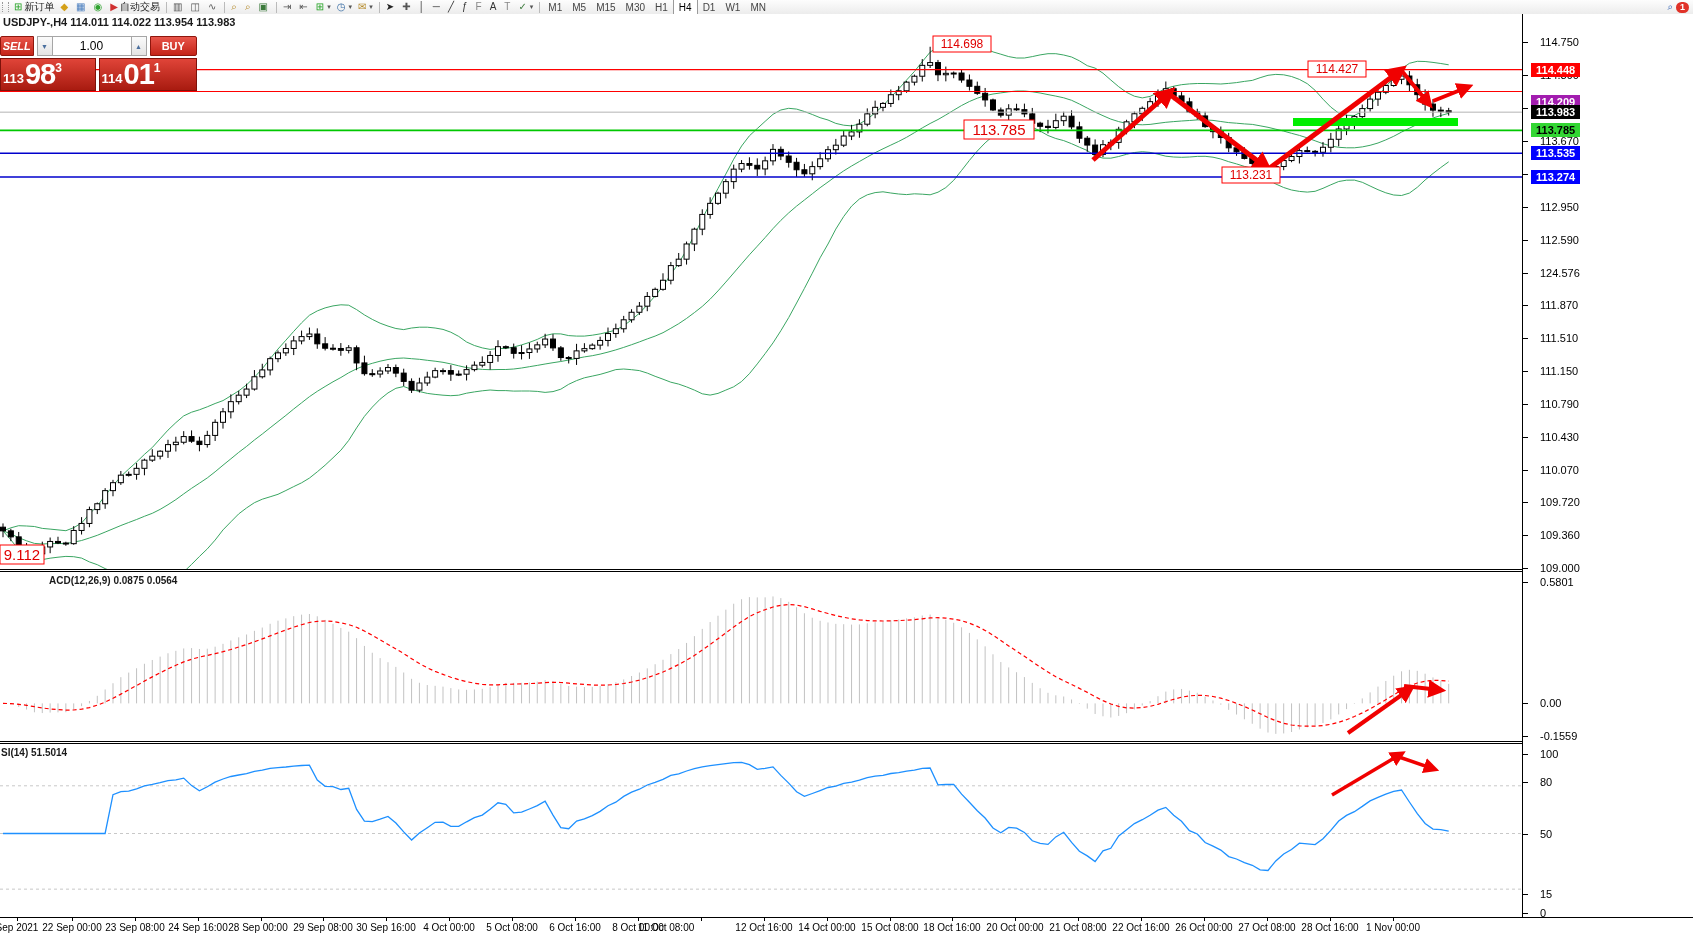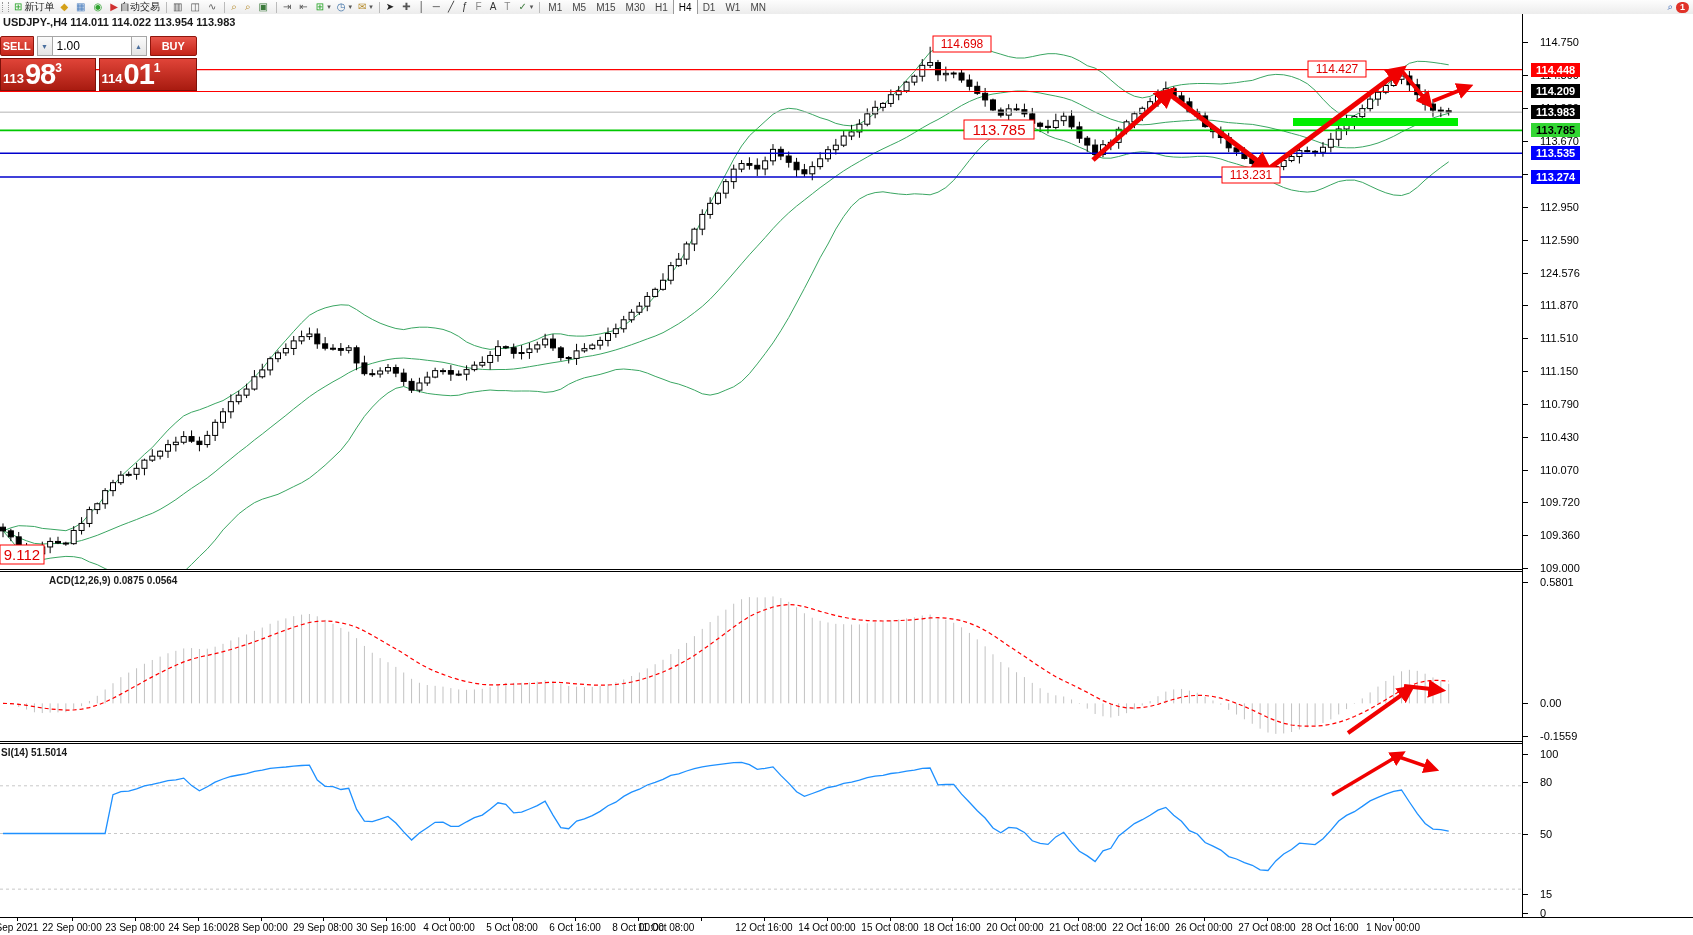--- a/index.html
+++ b/index.html
@@ -33,26 +33,26 @@
   .price-tag{position:absolute;left:8px;height:14px;line-height:14px;padding:0 5px;font-size:11px;font-weight:bold;white-space:nowrap;z-index:5;}
   
   #time-axis{position:absolute;left:0;top:903px;width:1693px;height:18px;background:#fff;border-top:1px solid #000;font-size:10px;color:#000;}
   .time-label{position:absolute;top:4px;transform:translateX(-50%);white-space:nowrap;}
   .time-tick{position:absolute;top:0;width:1px;height:3px;background:#000;}
   
   #quote-panel{position:absolute;left:0;top:22px;width:197px;}
   #qp-row1{display:flex;height:20px;}
   .qp-btn{background:linear-gradient(#e8554a,#c42418);border:1px solid #8f160d;color:#fff;
     font-size:11px;font-weight:bold;display:flex;align-items:center;justify-content:center;}
-  #sell-btn{width:36px;border-radius:2px 0 0 2px;}
+  #sell-btn{width:36px;border-radius:2px 0 0 2px;font-style:italic;}
   #buy-btn{width:52px;margin-left:3px;border-radius:0 2px 2px 0;}
   .spin{width:16px;background:linear-gradient(#fbfbfb,#e4e4e4);border:1px solid #a6a6a6;color:#4a6f9e;
     font-size:7px;display:flex;align-items:center;justify-content:center;}
   #vol-input{width:70px;border:1px solid #a6a6a6;border-left:none;border-right:none;
-    font-size:12px;text-align:left;padding:0 4px;font-family:"Liberation Sans",sans-serif;}
+    font-size:12px;text-align:center;padding:0 4px;font-family:"Liberation Sans",sans-serif;}
   #qp-row2{display:flex;margin-top:2px;height:33px;}
   .q-box{background:linear-gradient(#e04438,#a81b10);border:1px solid #7d120a;color:#fff;
     display:flex;align-items:flex-end;justify-content:flex-start;padding:0 2px 1px 2px;}
   #bid-box{width:92px;}
   #ask-box{width:95px;margin-left:3px;}
   .q-small{font-size:13px;font-weight:bold;margin:0 1px 3px 0;}
   .q-big{font-size:29px;font-weight:bold;line-height:29px;letter-spacing:-1px;}
   .q-pip{font-size:12px;font-weight:bold;align-self:flex-start;margin-top:2px;}
 </style>
 </head>
@@ -843,21 +843,21 @@
         <div class="tick-mark" style="top: 740px;"></div>
         <div class="tick-label" style="top: 762px;">80</div>
         <div class="tick-mark" style="top: 768px;"></div>
         <div class="tick-label" style="top: 814px;">50</div>
         <div class="tick-mark" style="top: 820px;"></div>
         <div class="tick-label" style="top: 874px;">15</div>
         <div class="tick-mark" style="top: 880px;"></div>
         <div class="tick-label" style="top: 893px;">0</div>
         <div class="tick-mark" style="top: 899px;"></div>
         <div class="price-tag" style="top: 48.6264px; background: rgb(255, 0, 0); color: rgb(255, 255, 255);">114.448</div>
-        <div class="price-tag" style="top: 70px; background: #000000; color: rgb(255, 255, 255);">114.209</div>
+        <div class="price-tag" style="top: 81px; background: #a21caf; color: rgb(255, 255, 255);">114.209</div>
         <div class="price-tag" style="top: 91.1638px; background: rgb(0, 0, 0); color: rgb(255, 255, 255);">113.983</div>
         <div class="price-tag" style="top: 109.277px; background: rgb(51, 214, 51); color: rgb(0, 0, 0);">113.785</div>
         <div class="price-tag" style="top: 132.146px; background: rgb(0, 0, 255); color: rgb(255, 255, 255);">113.535</div>
         <div class="price-tag" style="top: 156.022px; background: rgb(0, 0, 255); color: rgb(255, 255, 255);">113.274</div>
       </div>
     <div id="time-axis">
         <div class="time-label" style="left: 17px;">Sep 2021</div>
         <div class="time-tick" style="left: 17px;"></div>
         <div class="time-label" style="left: 72px;">22 Sep 00:00</div>
         <div class="time-tick" style="left: 72px;"></div>

